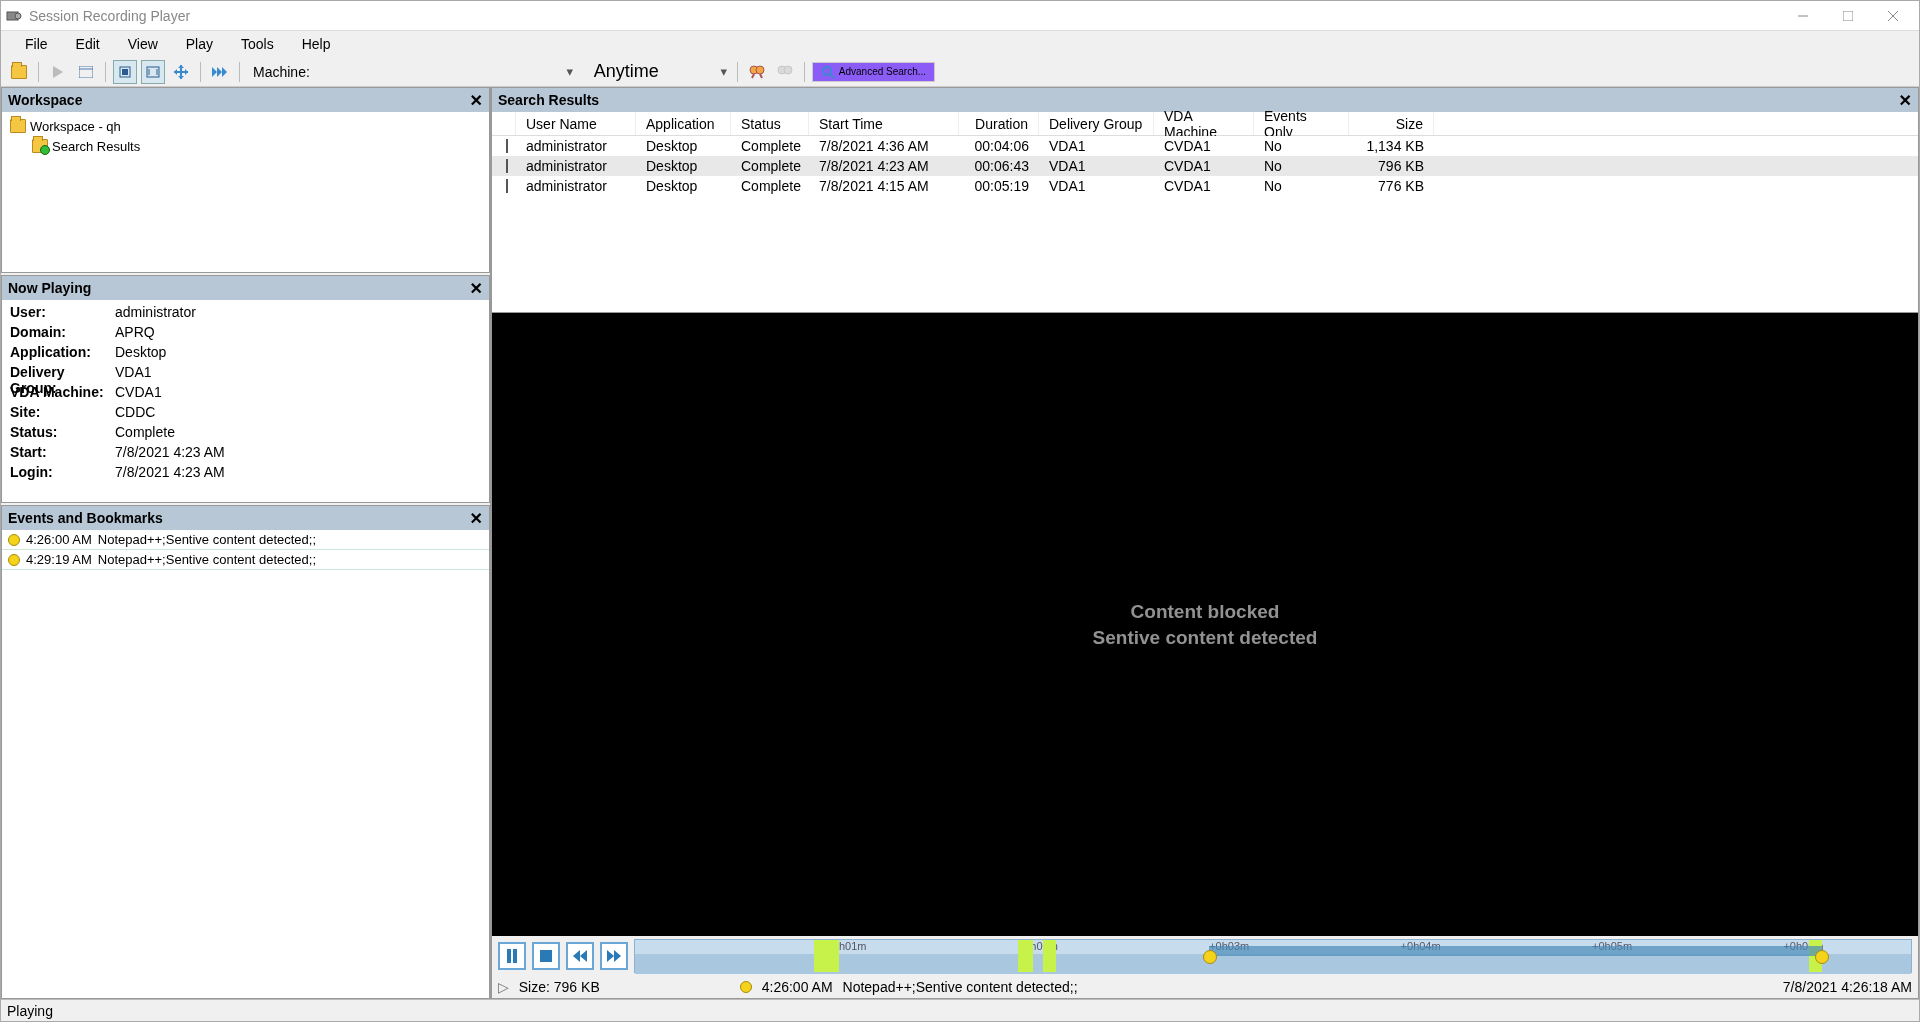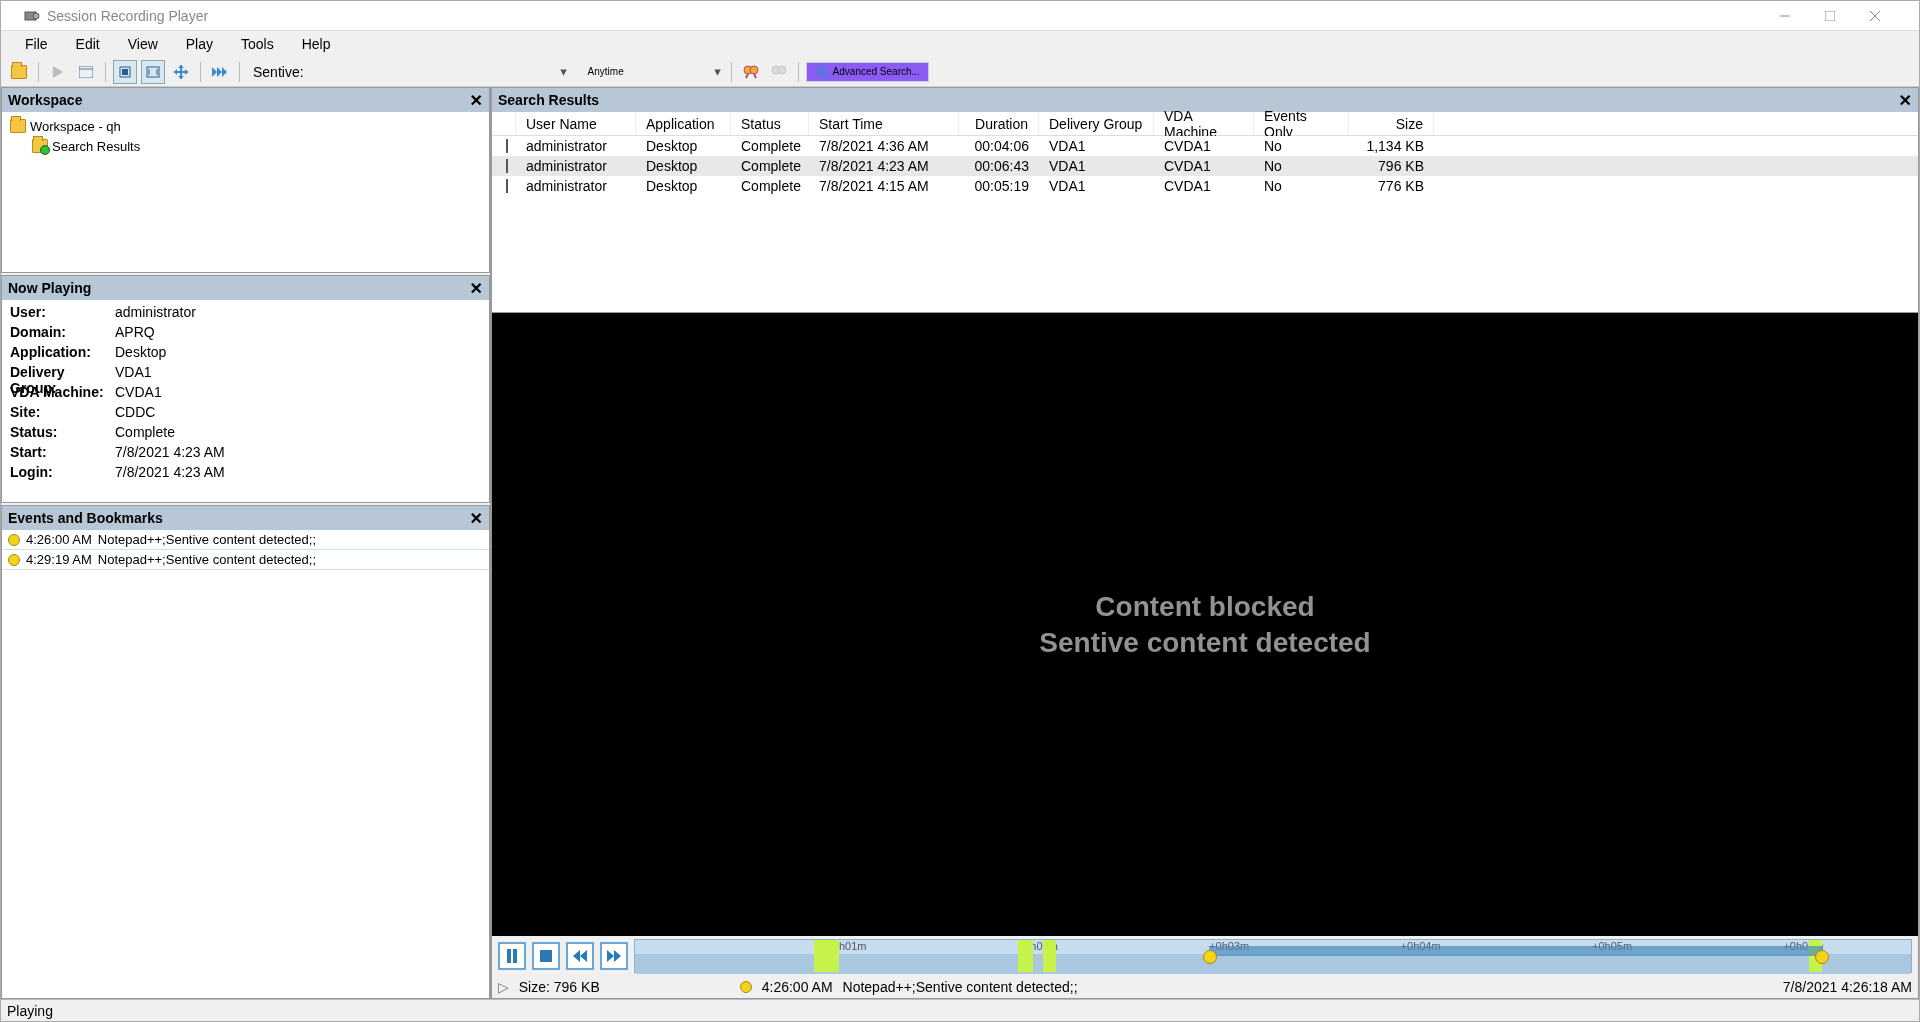--- a/index.html
+++ b/index.html
@@ -13,38 +13,38 @@
   overflow: hidden;
   display: flex;
   flex-direction: column;
   border: 1px solid #aaa;
 }
 .titlebar {
   height: 30px;
   background: #fff;
   display: flex;
   align-items: center;
-  padding: 0 22px;
+  padding: 0 4px;
   border-bottom: 1px solid #ddd;
   color: #888;
 }
 .titlebar .app-icon { width: 18px; height: 18px; margin-right: 6px; display:flex; align-items:center; justify-content:center;}
 .titlebar .title-text { flex: 1; font-size: 14px; }
 .titlebar .win-btns { display: flex; gap: 0; }
 .titlebar .win-btn { width: 45px; height: 28px; display:flex; align-items:center; justify-content:center; color:#888;}
 .menubar { height: 26px; display:flex; align-items:center; padding: 0 10px; background:#f0f0f0; gap: 0;}
 .menubar .menu-item { padding: 4px 14px; font-size:14px;}
 .toolbar { height: 30px; display:flex; align-items:center; padding: 0 6px; background:#f0f0f0; border-bottom:1px solid #ccc; gap:4px;}
 .tb-btn { width:24px; height:24px; display:flex; align-items:center; justify-content:center; border:1px solid transparent; }
 .tb-btn.boxed { border:1px solid #8aa; background:#d8e8f0;}
 .tb-sep { width:1px; height:20px; background:#bbb; margin: 0 3px;}
 .search-label { margin: 0 6px; font-size:14px;}
 .search-input { width: 240px; height:22px; border:none; background:transparent; font-size:14px;}
 .search-dd { width:12px; display:flex; align-items:center; justify-content:center; color:#555;}
-.anytime-dd { width: 120px; height:22px; border:none; background:transparent; font-size:10px; display:flex; align-items:center;}
+.anytime-dd { width: 120px; height:22px; border:none; background:transparent; font-size:18px; display:flex; align-items:center;}
 .adv-search-btn{ display:flex; align-items:center; gap:4px; padding:2px 8px; border:1px solid #ccc; background:#8b5cf6; font-size:10px;}
 .content { flex:1; display:flex; min-height:0;}
 .left-col { width:490px; display:flex; flex-direction:column; border-right:1px solid #999;}
 .panel { border:1px solid #999; display:flex; flex-direction:column; min-height:0;}
 .panel-header { background:#b7c7d6; height:24px; display:flex; align-items:center; padding:0 6px; font-weight:bold; font-size:14px;gap:44px;}
 .panel-header .spacer{flex:1;}
 .panel-header .close-x{ font-weight:bold; font-size:16px; cursor:pointer;}
 .workspace-body{ flex:1; padding:4px 6px; background:#fff; overflow:auto;}
 .tree-row{ display:flex; align-items:center; height:20px; padding-left:2px; gap:4px;}
 .tree-row.indent1{ padding-left:24px;}
@@ -64,21 +64,21 @@
 .sr-body{ flex:1; background:#fff; overflow:auto;}
 .sr-row{ display:flex; height:20px; align-items:center;}
 .sr-row.sel{ background:#e8e8e8;}
 .sr-cell{ padding:0 10px; font-size:14px; display:flex; align-items:center; height:100%;}
 .sr-row-icon{ width:16px; height:14px; background:#888; border:1px solid #555; margin-left:4px;}
 .col-icon{width:24px;}
 .col-user{width:120px;} .col-app{width:95px;} .col-status{width:78px;} .col-start{width:150px;}
 .col-dur{width:80px; justify-content:flex-end;} .col-dg{width:115px;} .col-vda{width:100px;}
 .col-eo{width:95px;} .col-size{width:85px; justify-content:flex-end;text-align:right;}
 .playback-area{ flex:1; display:flex; flex-direction:column; border:1px solid #999; border-top:none; min-height:0;}
-.video{ flex:1; background:#000; display:flex; flex-direction:column; align-items:center; justify-content:center; color:#929292; font-size:28px; font-weight:bold; gap:4px;}
+.video{ flex:1; background:#000; display:flex; flex-direction:column; align-items:center; justify-content:center; color:#929292; font-size:19px; font-weight:bold; gap:4px;}
 .controls-row{ height:40px; display:flex; align-items:center; background:#f0f0f0; padding:0 6px; gap:6px;}
 .pc-btn{ width:28px; height:28px; border:2px solid #6aa6d6; background:#fff; display:flex; align-items:center; justify-content:center; color:#2a7ab8;}
 .timeline-wrap{ flex:1; height:34px; border:1px solid #8bb3d1; background:#c7dced; position:relative;}
 .timeline-track{ position:absolute; left:0; right:0; top:14px; height:20px; background:#a9c8e0;}
 .tl-label{ position:absolute; top:0; font-size:11px; color:#556;}
 .tl-mark{ position:absolute; top:0; bottom:0; background:#c7f24a;}
 .tl-cursor{ position:absolute; top:10px; width:14px; height:14px; background:#f4d31a; border:1px solid #a88b0c; border-radius:50%;}
 .tl-range{ position:absolute; top:6px; height:10px; background:#4a8ab8; opacity:.7;}
 .info-row{ height:22px; display:flex; align-items:center; background:#f0f0f0; padding:0 6px; font-size:14px; gap:10px;}
 .info-row .spacer{flex:1;}
@@ -167,21 +167,21 @@
     </div>
   <div class="tb-sep"></div>
   <div class="tb-btn">
       <svg width="16" height="10">
         <polygon points="0,0 5,5 0,10" fill="#3a8ad0"></polygon>
         <polygon points="5,0 10,5 5,10" fill="#3a8ad0"></polygon>
         <polygon points="10,0 15,5 10,10" fill="#3a8ad0"></polygon>
       </svg>
     </div>
   <div class="tb-sep"></div>
-  <span class="search-label">Sentive:</span>
+  <span class="search-label">Machine:</span>
   <input class="search-input" value="" style="">
   <div class="search-dd">▾</div>
   <div style="width:10px"></div>
   <div class="anytime-dd">
       <span>Anytime</span>
     </div>
   <div class="search-dd">▾</div>
   <div class="tb-sep"></div>
   <div class="tb-btn">
       <svg width="16" height="14">

